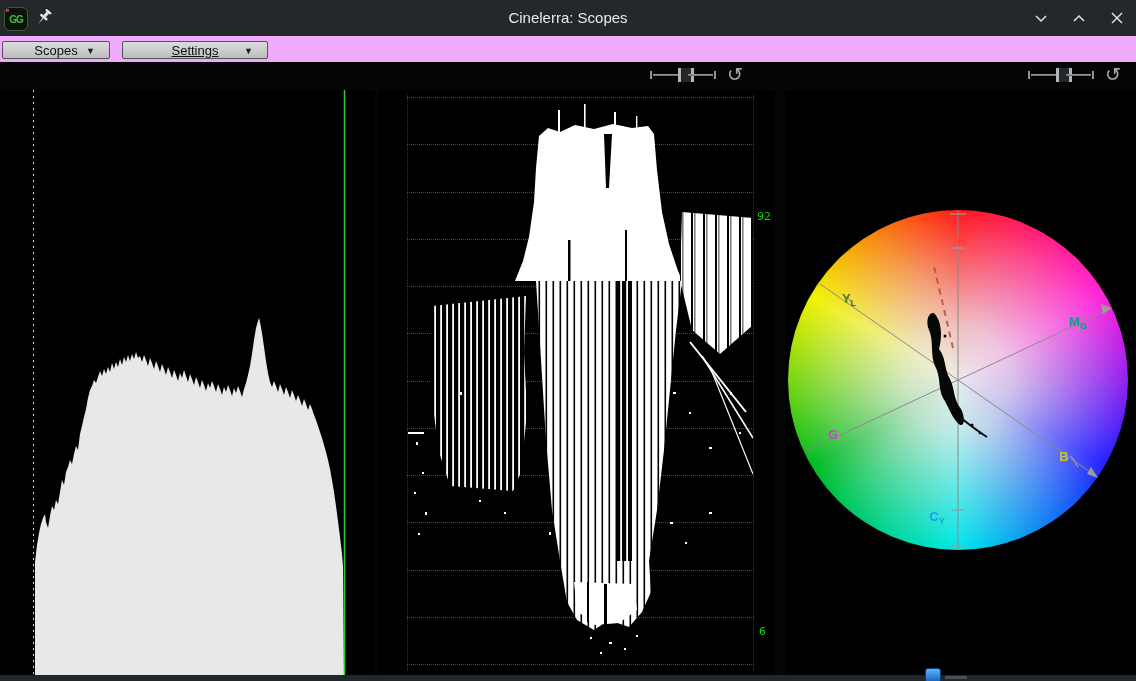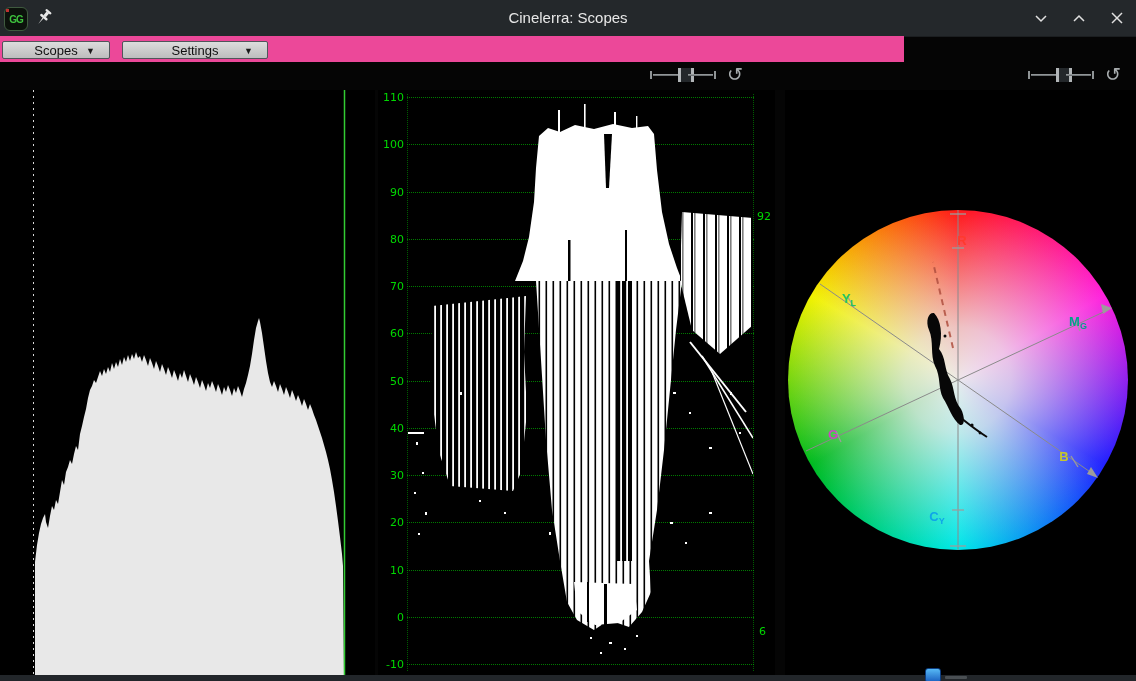--- a/index.html
+++ b/index.html
@@ -22,32 +22,32 @@
   .app-icon:after{content:"";position:absolute;left:1px;top:1px;width:3px;height:3px;background:#c03030;}
   .pin-wrap{position:absolute;left:35px;top:8px;width:18px;height:20px;}
   .win-title{
     position:absolute;left:0;top:0;width:100%;height:36px;line-height:36px;
     text-align:center;color:#e8e8e8;font-size:15px;pointer-events:none;
   }
   .winbtns{position:absolute;right:8px;top:0;height:36px;display:flex;align-items:center;gap:16px;}
   .wbtn{width:22px;height:22px;display:flex;align-items:center;justify-content:center;cursor:pointer;}
   
   .toolbar{
-    position:absolute;left:0;top:36px;width:904px;height:26px;background:#ec4899;
+    position:absolute;left:0;top:36px;width:1136px;height:26px;background:#f0abfc;
   }
   .tbtn{
     position:absolute;top:5px;height:18px;
     background:linear-gradient(#dcdcdc,#bdbdbd);
     border:1px solid #50555a;border-radius:2px;
     color:#101010;font-size:13px;font-family:"Liberation Sans",sans-serif;
     display:flex;align-items:center;justify-content:center;cursor:pointer;padding:0;
   }
   .tbtn .tri{position:absolute;right:14px;top:4px;font-size:9px;color:#1a1a1a;line-height:10px;}
   #btn-scopes{left:2px;width:108px;}
-  #btn-settings{left:122px;width:146px;}
+  #btn-settings{left:122px;width:146px;text-decoration:underline;}
   
   .content{position:absolute;left:0;top:62px;width:1136px;height:613px;background:#050505;}
   .panel{position:absolute;top:28px;height:585px;background:#000;}
   #panel-histogram{left:0;width:375px;}
   #panel-waveform{left:378px;width:397px;}
   #panel-vector{left:785px;width:351px;}
   
   .slider{position:absolute;width:66px;height:16px;cursor:pointer;}
   .s-tick{position:absolute;top:4px;width:2px;height:8px;background:#8f9496;}
   .s-tick.l{left:0;} .s-tick.r{right:0;}
@@ -189,35 +189,20 @@
           278,302 280,294 282,299 284,305 286,297 288,302 290,308 292,300 294,305 296,311 298,305
           300,310 302,316 304,309 306,314 308,320 310,314 312,319 314,325 316,330 318,336 320,342
           322,348 324,355 326,362 328,370 330,379 332,390 334,402 336,416 338,431 340,447 342,464
           343,476 344,585"></polygon>
         <line x1="344.5" y1="0" x2="344.5" y2="585" stroke="#33cc33" stroke-width="1.5"></line>
       </svg>
     </div>
 
     <div class="panel" id="panel-waveform"></div>
 
-    <div class="wf-ticks">
-      <span>110</span>
-      <span>100</span>
-      <span>90</span>
-      <span>80</span>
-      <span>70</span>
-      <span>60</span>
-      <span>50</span>
-      <span>40</span>
-      <span>30</span>
-      <span>20</span>
-      <span>10</span>
-      <span>0</span>
-      <span>-10</span>
-    </div>
 
     <div class="wf-grid">
       <div></div>
         <div></div>
       <div></div>
         <div></div>
       <div></div>
         <div></div>
       <div></div>
         <div></div>
@@ -322,21 +307,21 @@
         <path fill="#9c9c9c" d="M327,218 L316,214 L318,224 Z"></path>
         <path fill="#9c9c9c" d="M313,388 L302,384 L306,377 Z"></path>
         <line x1="168" y1="258" x2="148" y2="172" stroke="#b05040" stroke-width="2" stroke-dasharray="6 5" opacity="0.85"></line>
         <path fill="#070707" d="M149,223 C156,230 158,245 154,259 C161,267 159,279 165,289 C170,299 168,309 176,319 C180,327 180,336 175,335 C167,329 164,317 158,308 C153,298 156,287 150,276 C145,265 149,251 144,240 C140,230 144,222 149,223 Z"></path>
         <path stroke="#0a0a0a" stroke-width="2" fill="none" d="M176,328 C186,336 194,342 202,347"></path>
         <circle cx="187" cy="335" r="1.6" fill="#0a0a0a"></circle>
         <circle cx="195" cy="343" r="1.4" fill="#0a0a0a"></circle>
         <circle cx="160" cy="246" r="1.5" fill="#0a0a0a"></circle>
       </svg>
       <span class="vs-label" style="left: 177px; top: 153px; color: rgb(255, 58, 46);"><b>R</b><sub></sub></span>
-      <span class="vs-label" style="left: 64px; top: 211px; color: #22c55e;"><b>Y</b><sub>L</sub></span>
+      <span class="vs-label" style="left: 64px; top: 211px; color: #4d7c0f;"><b>Y</b><sub>L</sub></span>
       <span class="vs-label" style="left: 293px; top: 234px; color: rgb(0, 164, 136);"><b>M</b><sub>G</sub></span>
       <span class="vs-label" style="left: 48px; top: 347px; color: rgb(204, 68, 196);"><b>G</b><sub></sub></span>
       <span class="vs-label" style="left: 279px; top: 369px; color: rgb(198, 198, 46);"><b>B</b><sub></sub></span>
       <span class="vs-label" style="left: 152px; top: 429px; color: #0ea5e9;"><b>C</b><sub>Y</sub></span>
     </div>
   </div>
 
   <div class="bottomstrip"></div>
   <div class="peek-icon"></div>
   <div class="peek-frag"></div>

